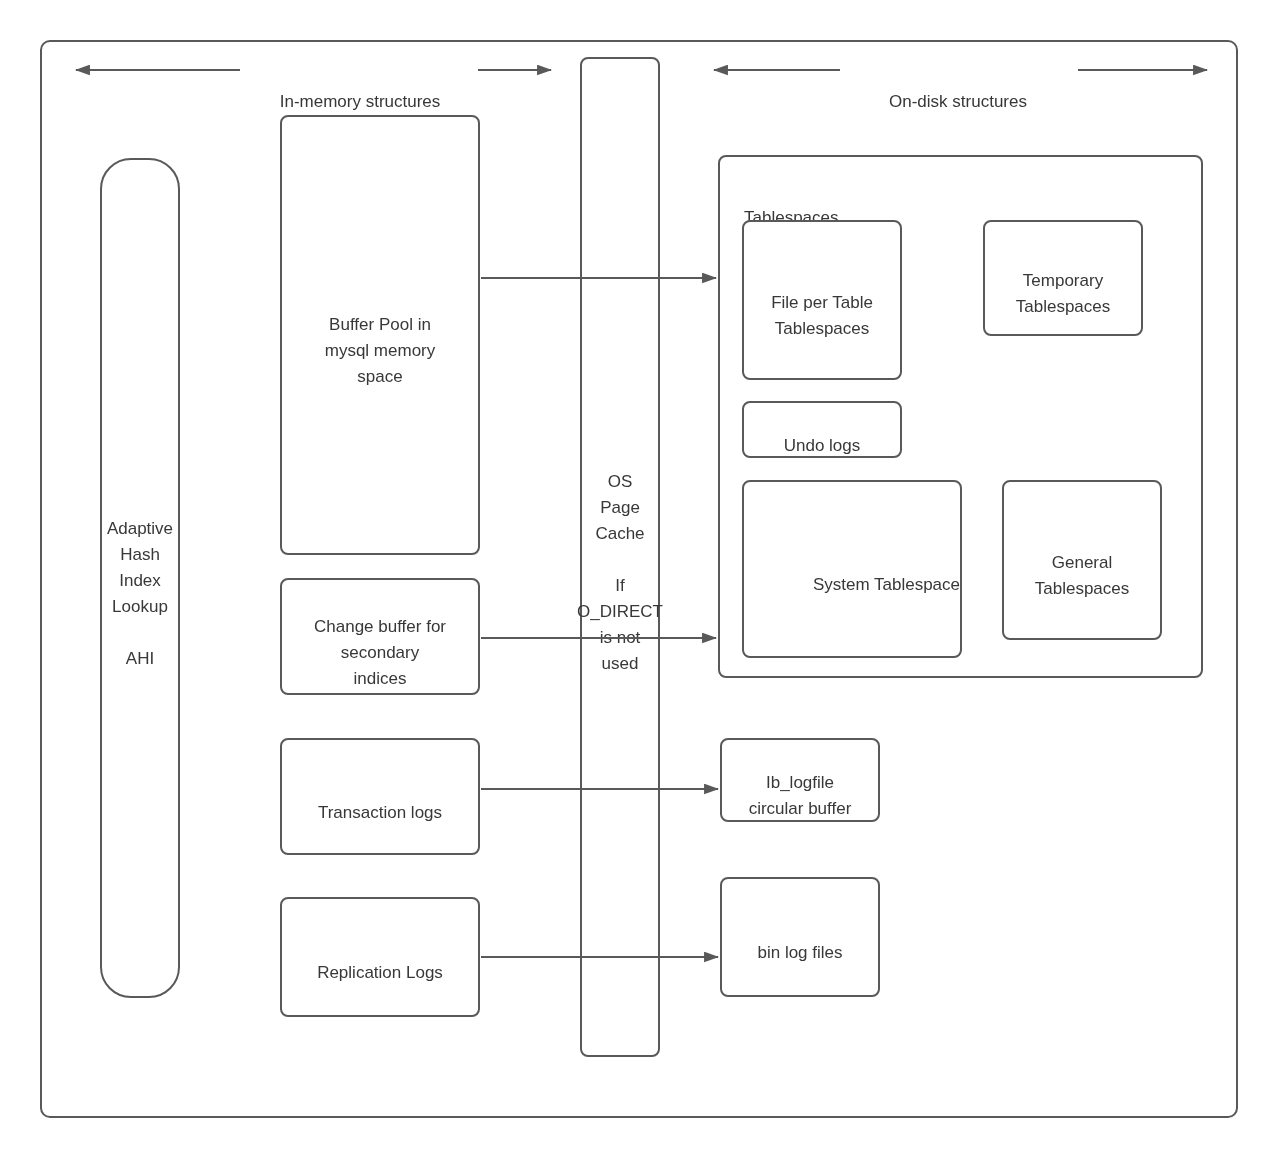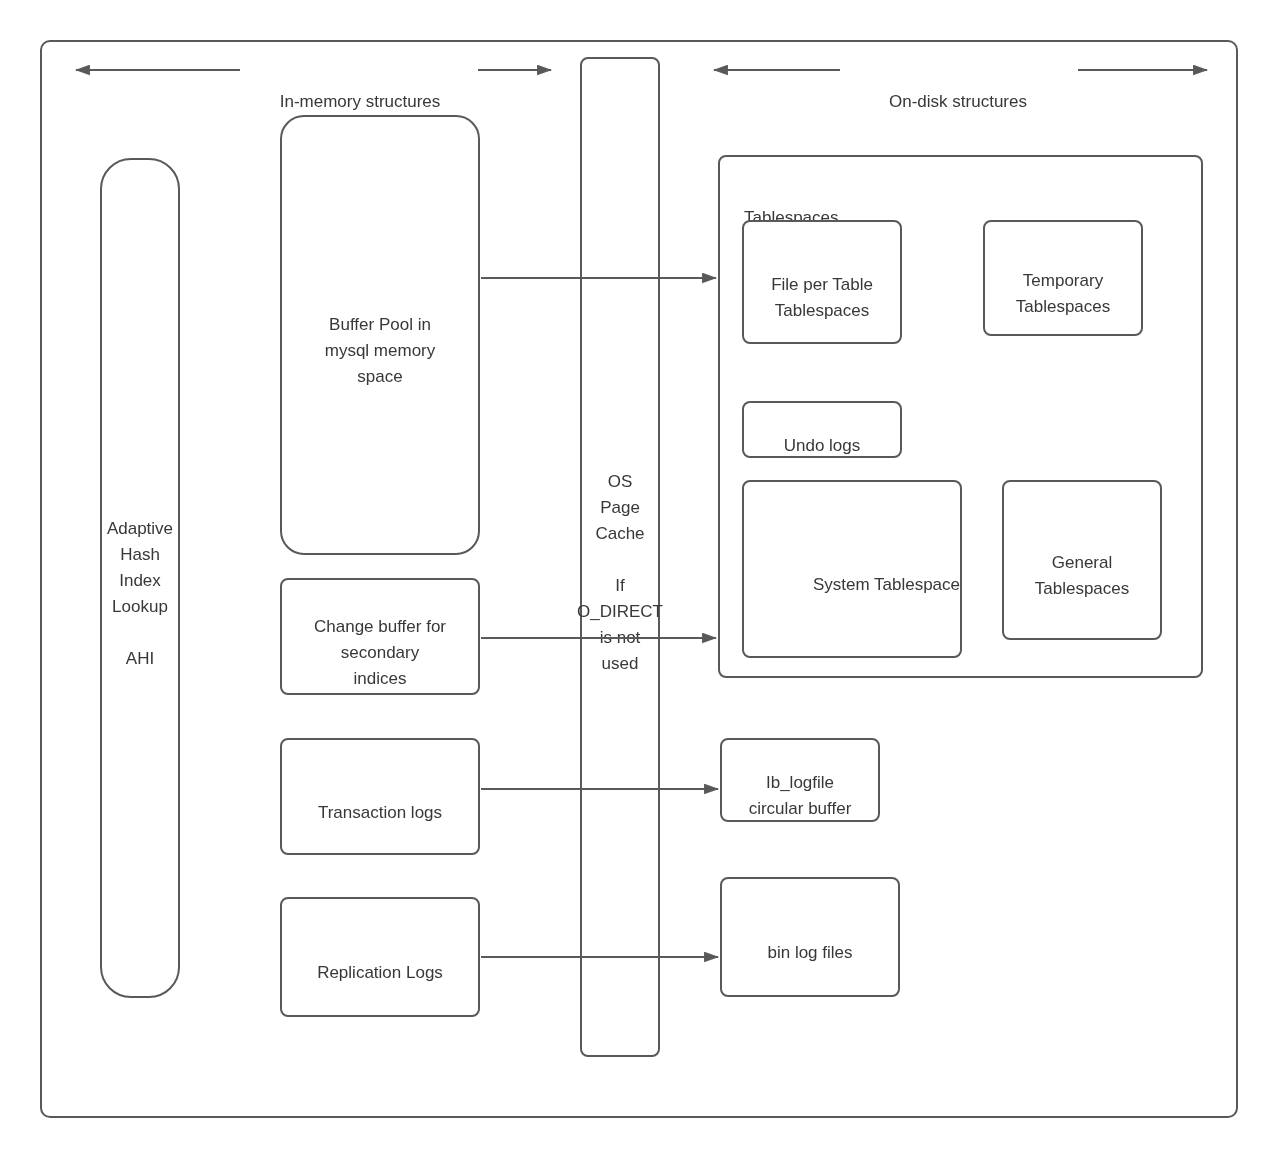--- a/index.html
+++ b/index.html
@@ -35,36 +35,36 @@
     margin-top:32px;
   }
   .hdr-label{
     position:absolute;
     text-align:center;
     white-space:nowrap;
   }
   
   .outer          {left:40px;  top:40px;  width:1198px; height:1078px; border-radius:10px;}
   .ahi            {left:100px; top:158px; width:80px;   height:840px;border-radius:31px;}
-  .buffer-pool    {left:280px; top:115px; width:200px;  height:440px;border-radius:24px;}
+  .buffer-pool    {left:280px; top:115px; width:200px;  height:440px;}
   .change-buffer  {left:280px; top:578px; width:200px;  height:117px;}
   .transaction    {left:280px; top:738px; width:200px;  height:117px;}
   .replication    {left:280px; top:897px; width:200px;  height:120px;}
   .os-cache       {left:580px; top:57px;  width:80px;   height:1000px;}
   .os-cache .label{width:130px;}
   .ahi .label     {width:96px;}
   .tablespaces    {left:718px; top:155px; width:485px;  height:523px; display:block;}
   .ts-title       {position:absolute; left:24px; top:16px;}
-  .file-per-table {left:22px;  top:63px;  width:160px; height:124px;}
+  .file-per-table {left:22px;  top:63px;  width:160px; height:160px;}
   .temporary      {left:263px; top:63px;  width:160px; height:116px;}
   .undo           {left:22px;  top:244px; width:160px; height:57px;}
   .system         {left:22px;  top:323px; width:220px; height:178px;justify-content:flex-end;}
   .general        {left:282px; top:323px; width:160px; height:160px;}
   .ib-logfile     {left:720px; top:738px; width:160px; height:84px;}
-  .bin-log        {left:720px; top:877px; width:180px; height:120px;}
+  .bin-log        {left:720px; top:877px; width:160px; height:120px;}
   .in-memory-label{left:250px; top:57px; width:220px;}
   .on-disk-label  {left:848px; top:57px; width:220px;}
   .arrows{
     position:absolute; left:0; top:0;
     width:1280px; height:1160px;
     pointer-events:none;
     z-index:5;
   }
 </style>
 </head>

